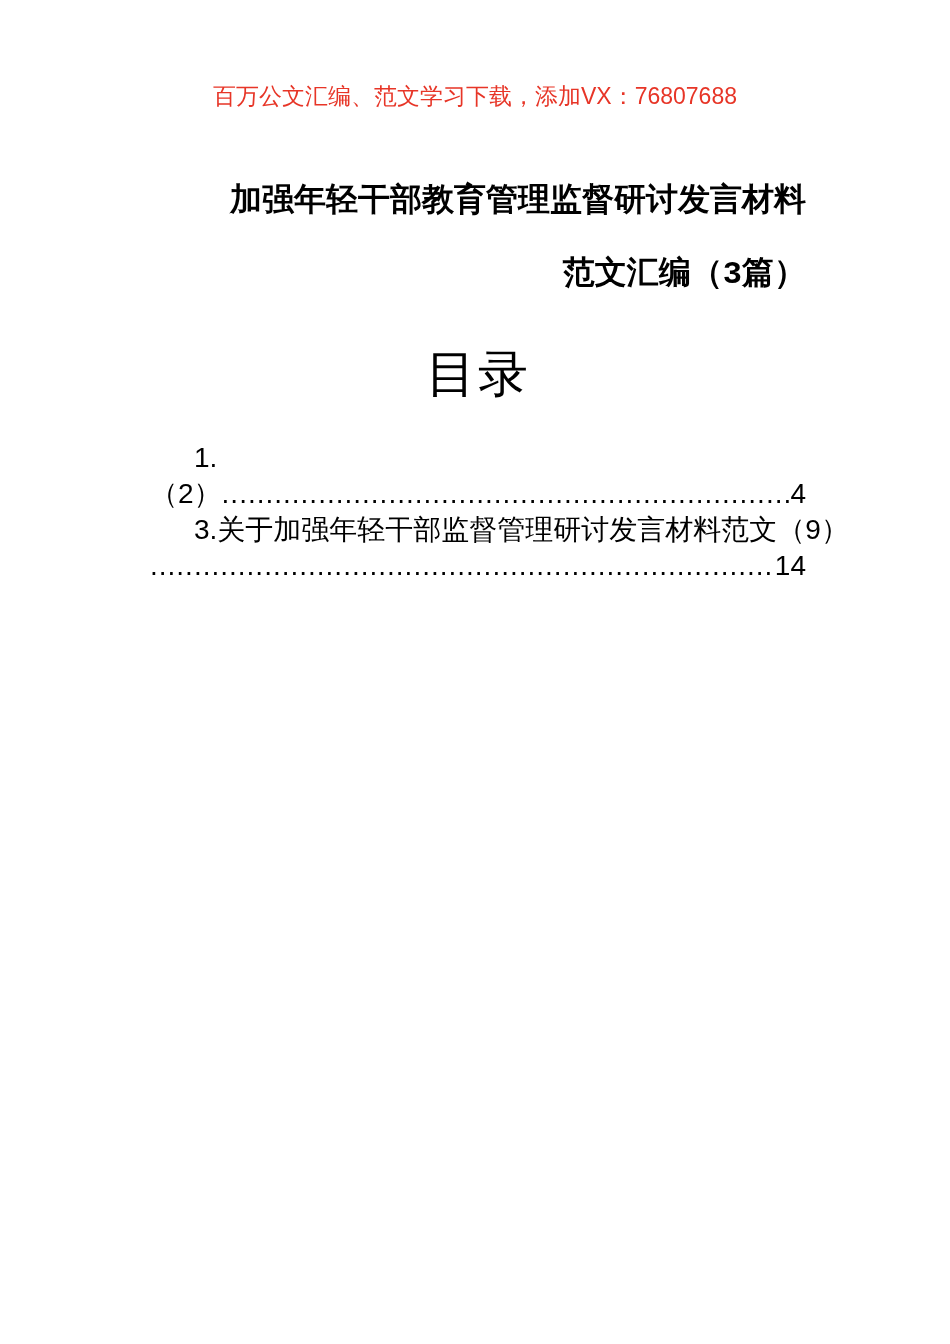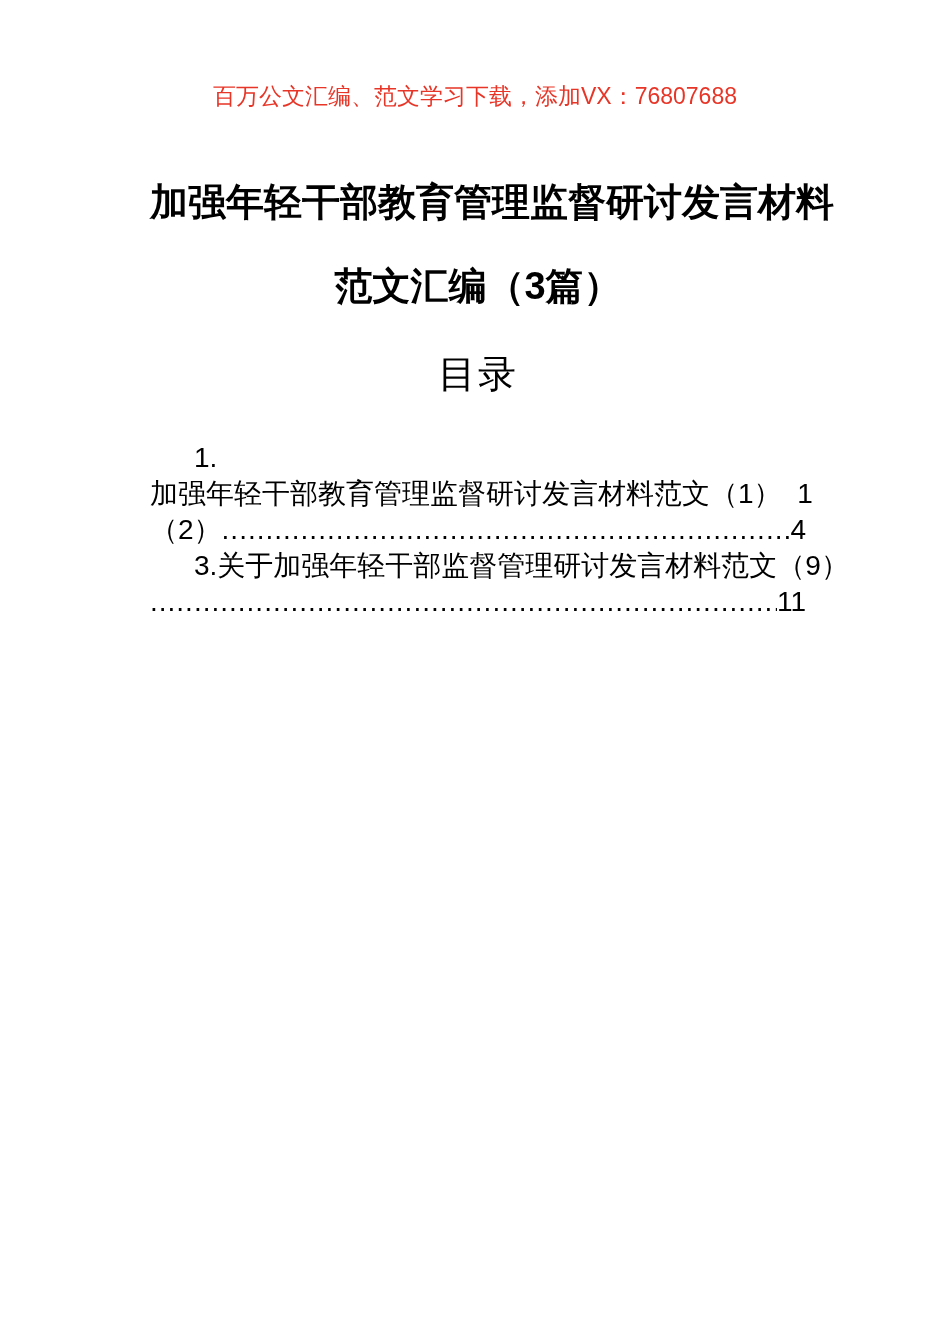--- a/index.html
+++ b/index.html
@@ -25,34 +25,35 @@
     font-size: 23px;
     line-height: 24px;
     color: #e73527;
     white-space: pre;
   }
   .title {
     position: absolute;
     top: 182px;
     left: 150px;
     width: 656px;
-    text-align: center;
-    font-size: 38px;
+    text-align: right;
+    font-size: 32px;
     font-weight: 700;
     line-height: 40px;
+    font-family: Liberation Mono, monospace;
   }
   .title .title-line { display: block; white-space: pre; }
-  .title .title-line + .title-line { margin-top: 44px; }
+  .title .title-line + .title-line { margin-top: 33px; }
   .toc-heading {
     position: absolute;
     top: 354px;
     left: 150px;
     width: 656px;
     text-align: center;
-    font-size: 38px;
+    font-size: 50px;
     font-weight: 400;
     line-height: 40px;
     letter-spacing: 2px;
   }
   .toc {
     position: absolute;
     top: 440px;
     left: 150px;
     width: 656px;
     font-size: 28px;
@@ -88,32 +89,31 @@
     <span class="title-line">加强年轻干部教育管理监督研讨发言材料</span>
     <span class="title-line">范文汇编（3篇）</span>
   </div>
 
   <div class="toc-heading">目录</div>
 
   <div class="toc">
 
     <div class="toc-line indent">1.</div>
 
-    <div class="toc-line">加强年轻干部教育管理监督研讨发言材料范文（1）&nbsp;&nbsp;1</div>
 
 
     <div class="toc-line leader">
       <span class="prefix">（2）</span>
       <span class="dots">.........................................................................................................................................</span>
       <span class="pagenum">4</span>
     </div>
 
     <div class="toc-line indent">3.关于加强年轻干部监督管理研讨发言材料范文（9）</div>
 
     <div class="toc-line leader">
       <span class="prefix"></span>
       <span class="dots">.........................................................................................................................................</span>
-      <span class="pagenum">11</span>
+      <span class="pagenum">14</span>
     </div>
 
   </div>
 
 </div>
 
 </body></html>

